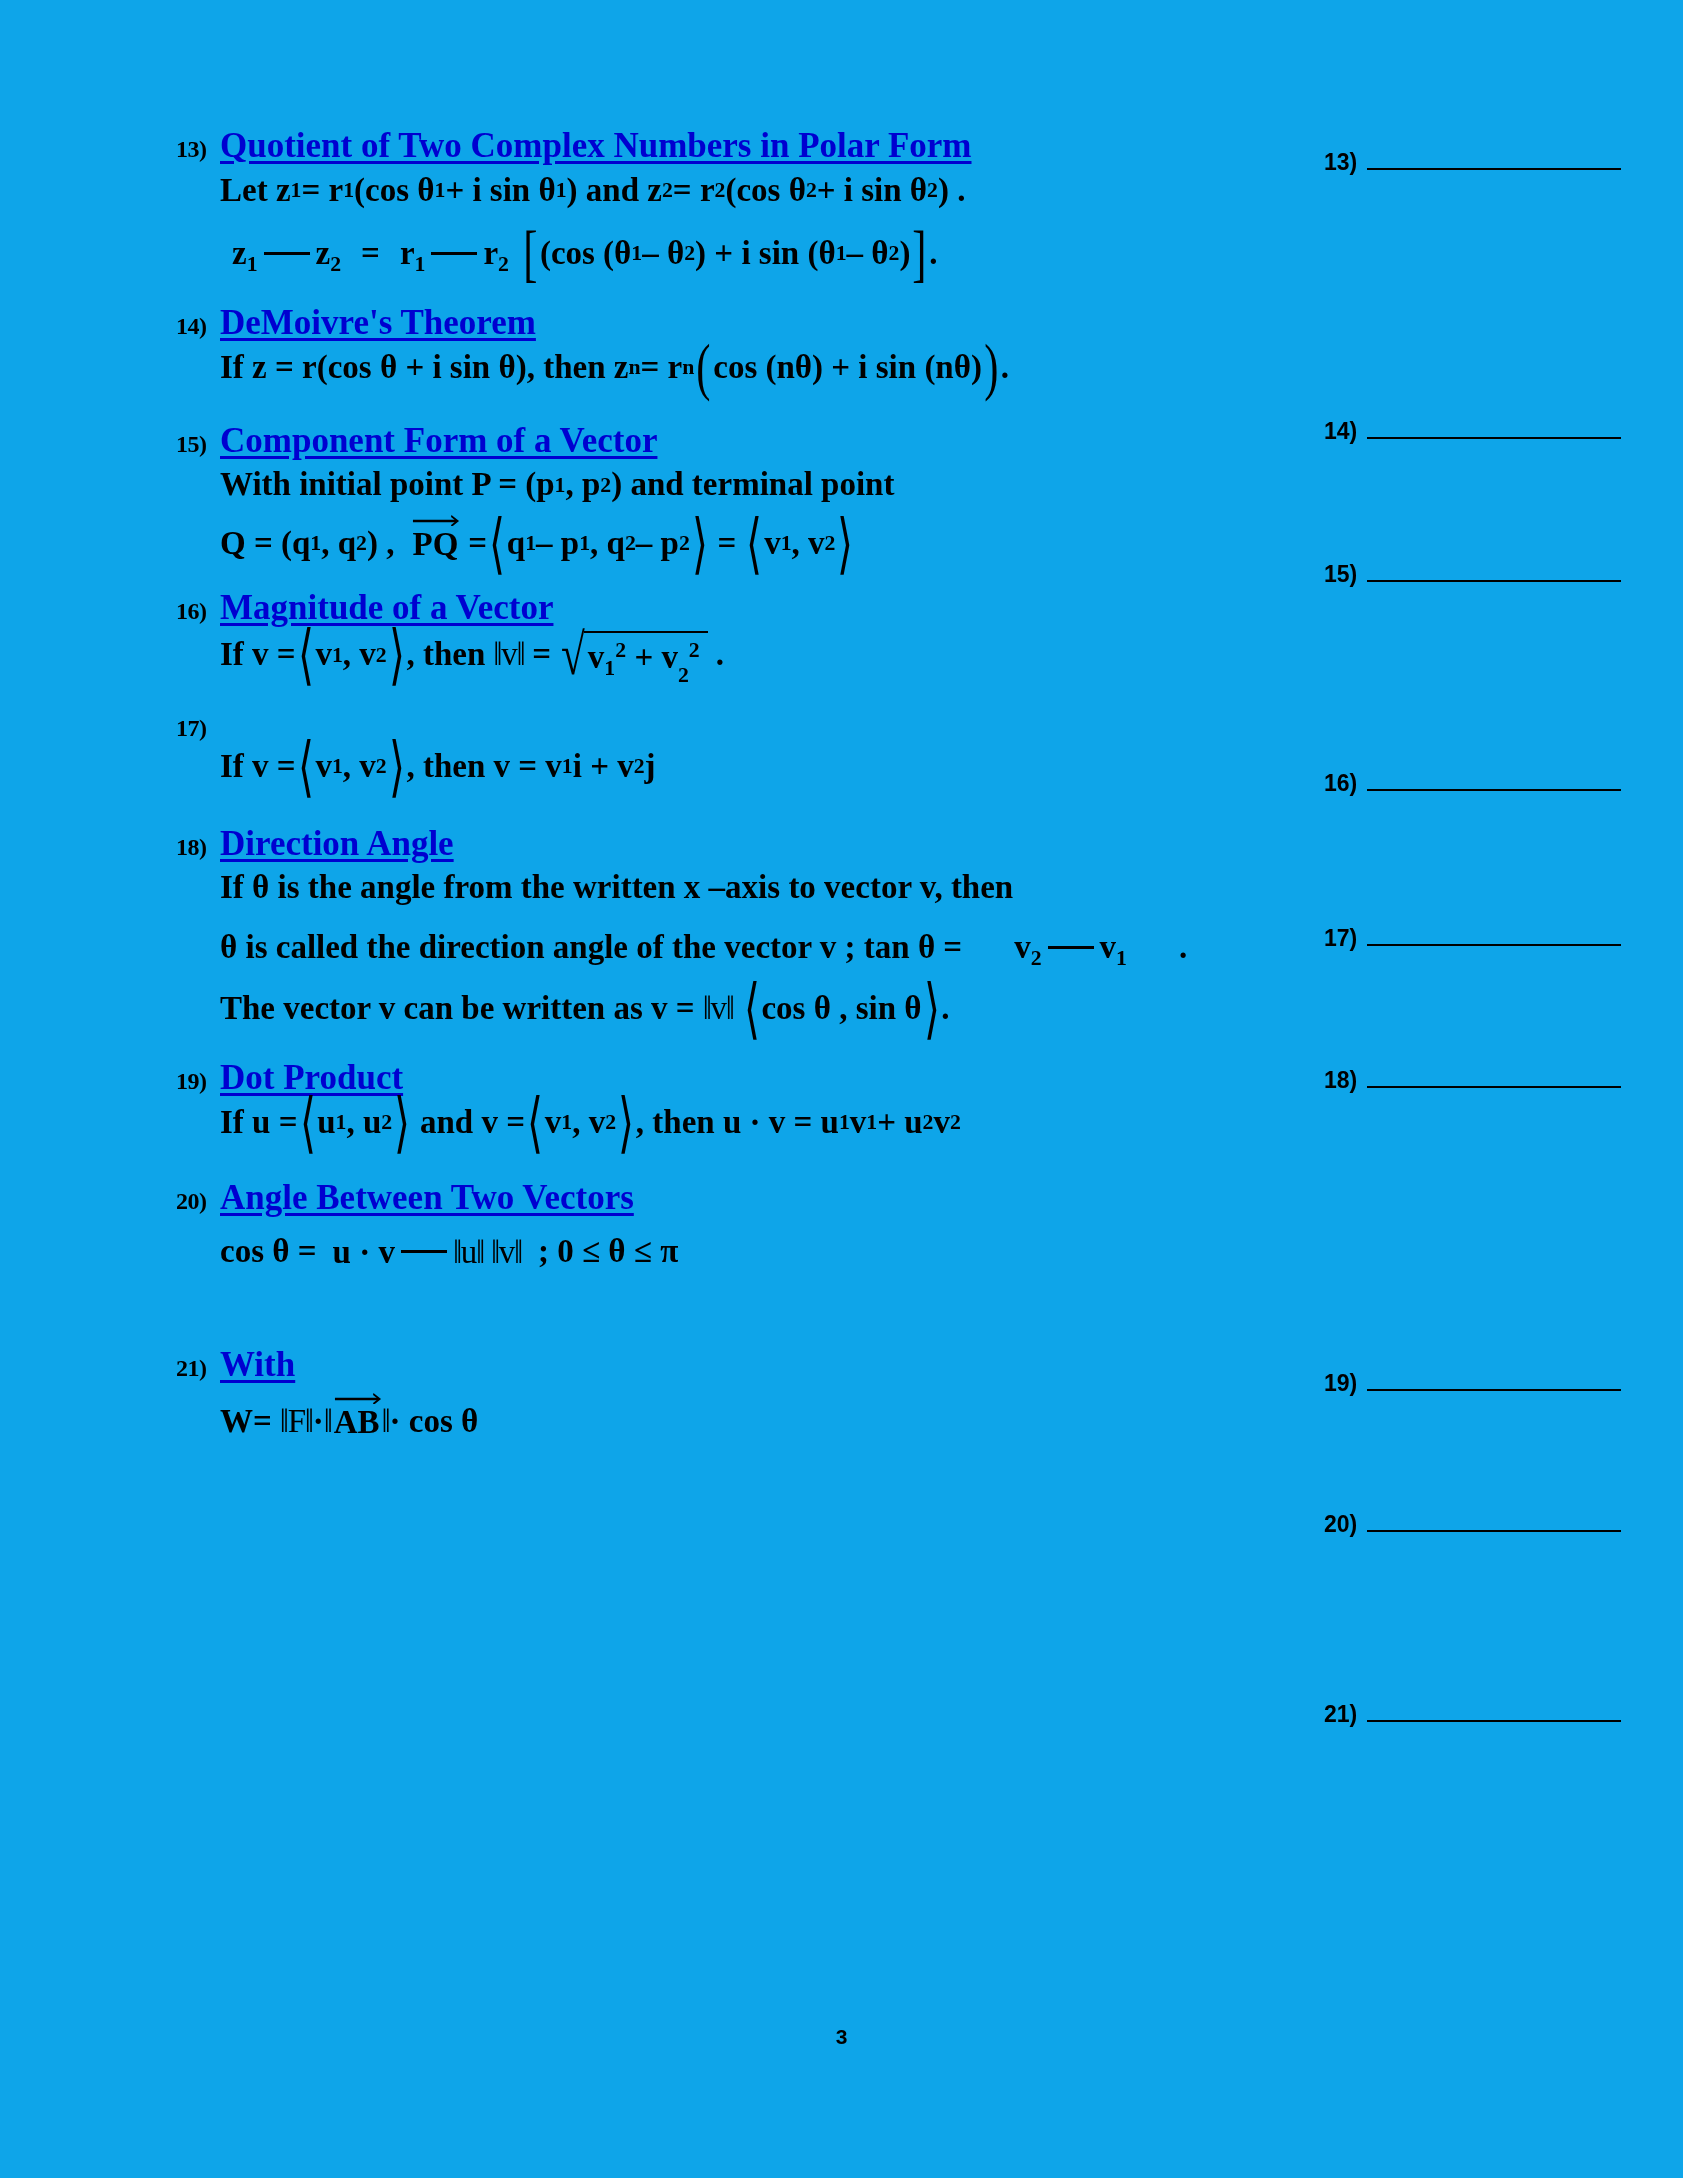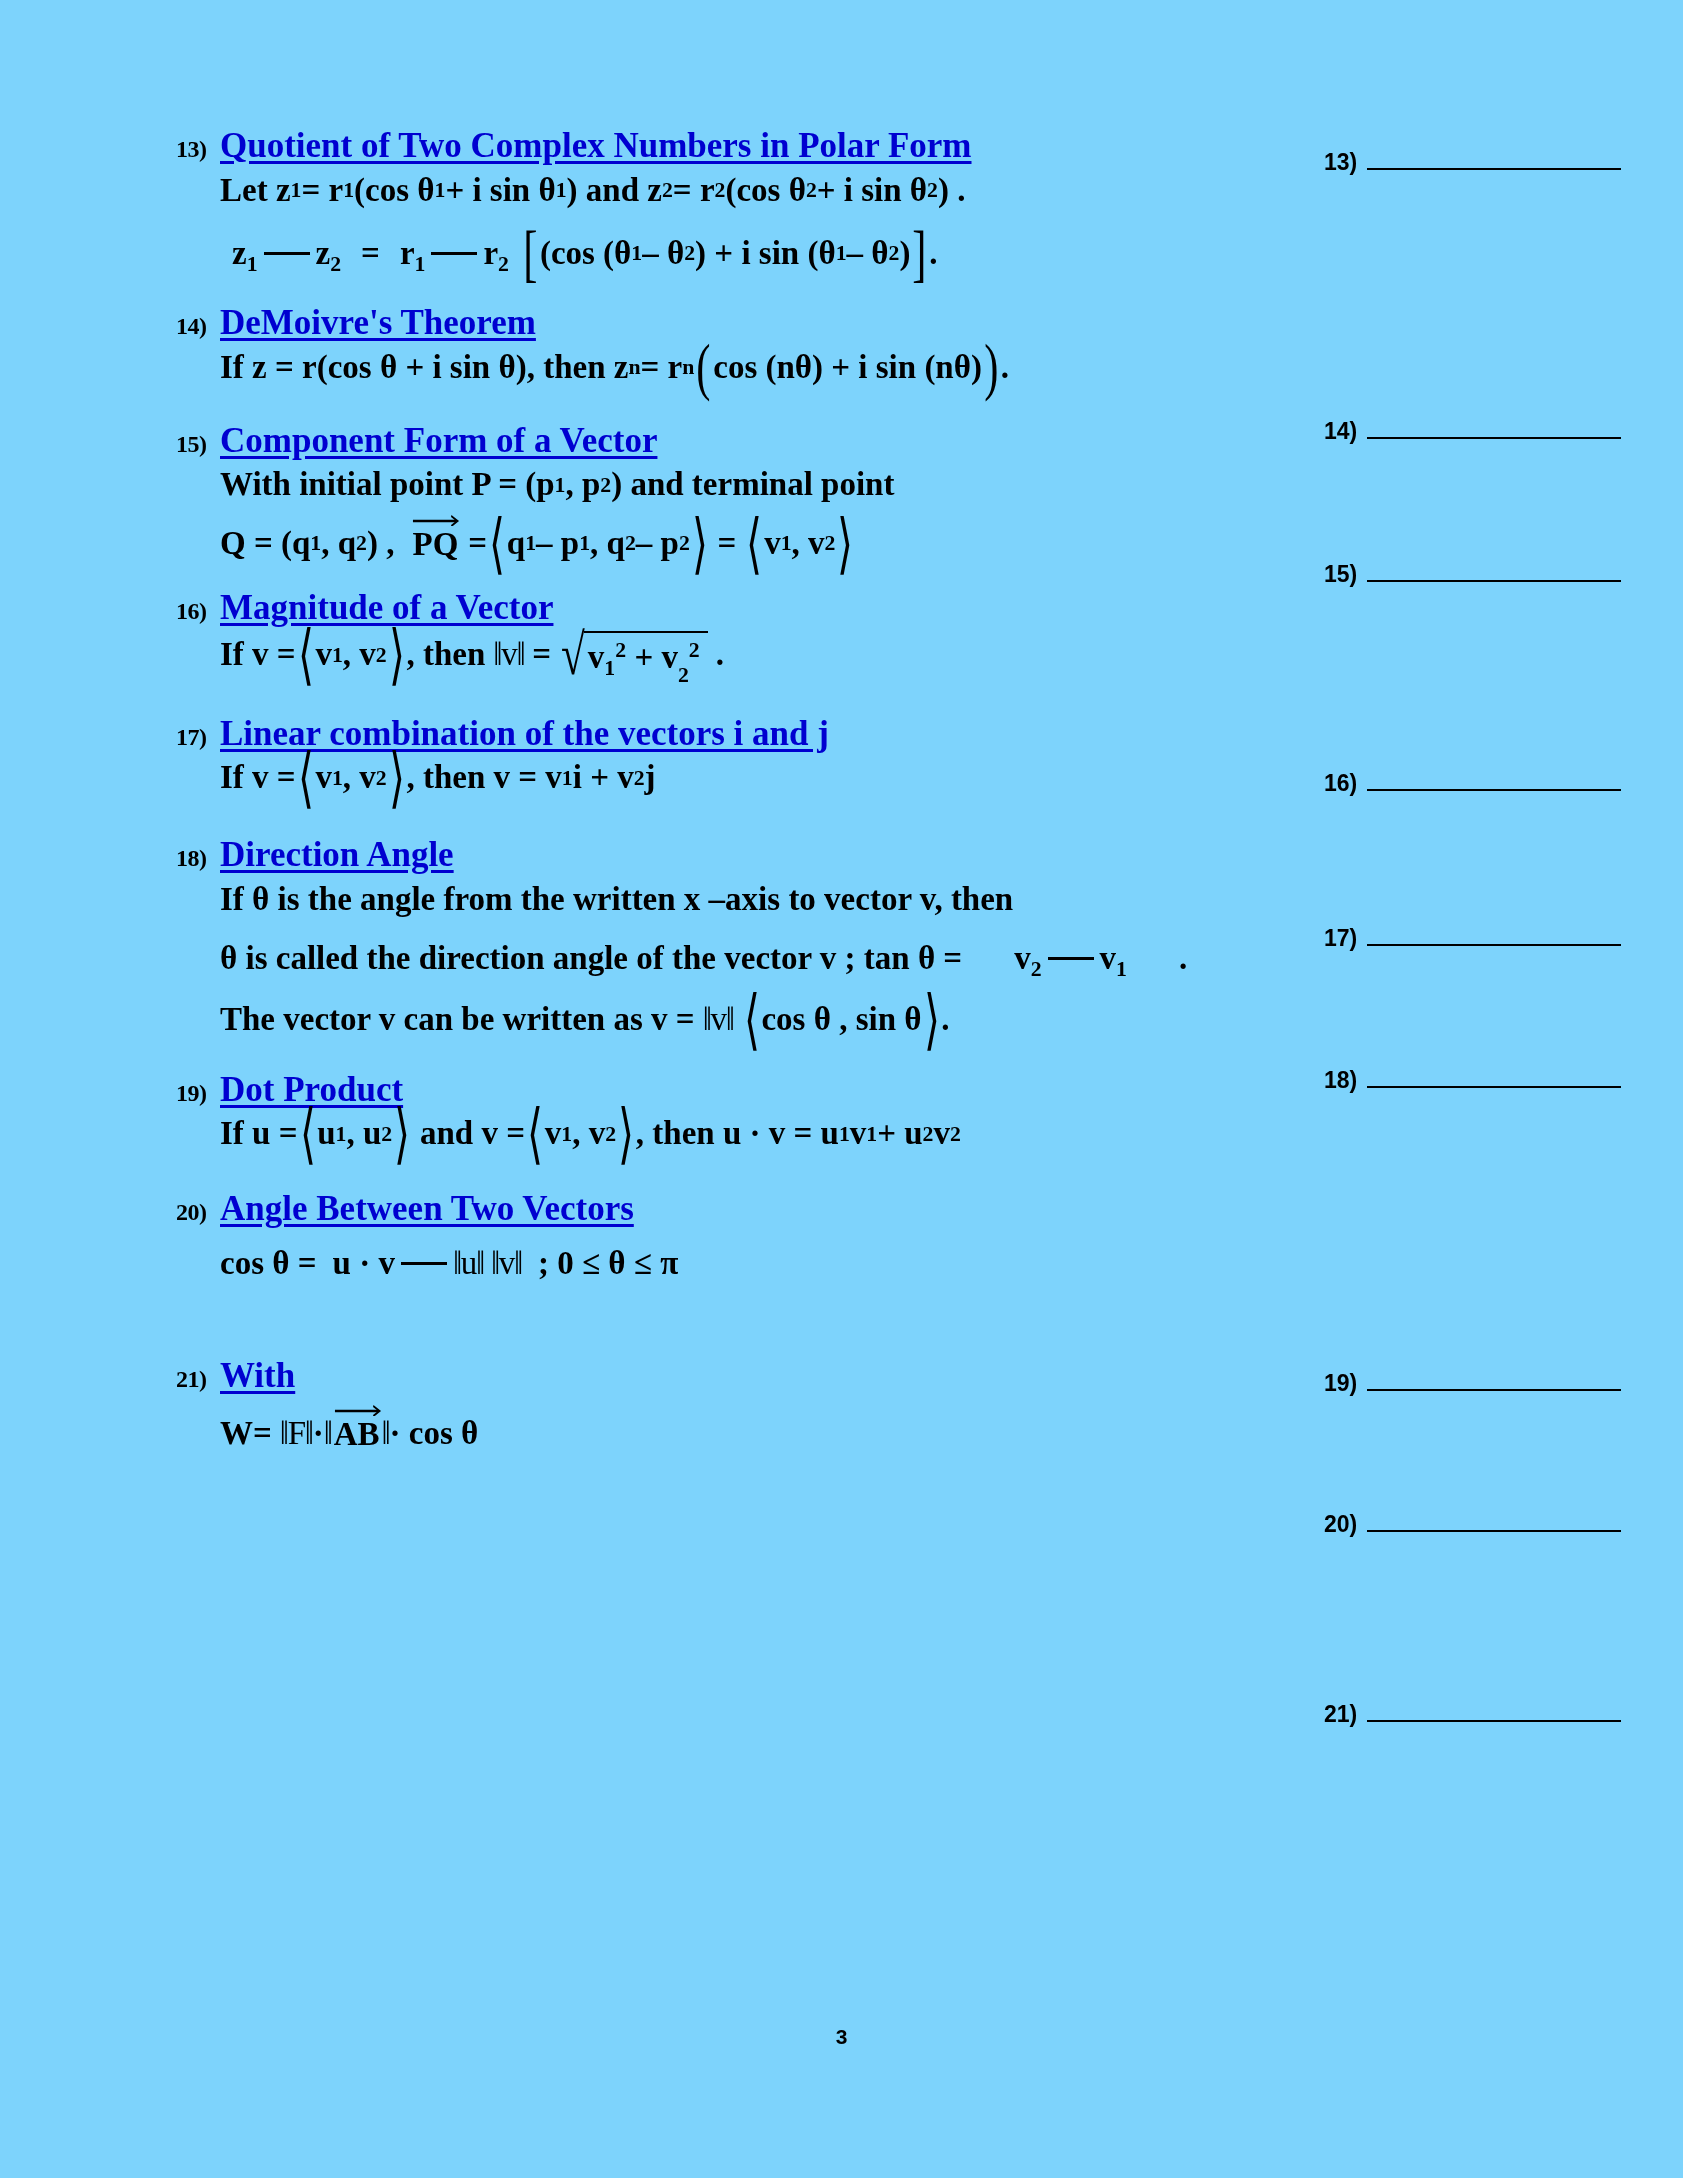--- a/index.html
+++ b/index.html
@@ -4,21 +4,21 @@
 <style>
   html, body {
     margin: 0;
     padding: 0;
     background: #ffffff;
   }
   .page {
     position: relative;
     width: 1683px;
     height: 2178px;
-    background: #7dd3fc;
+    background: #0ea5e9;
     font-family: "Liberation Serif", "DejaVu Serif", serif;
     overflow: hidden;
   }
   .content {
     position: absolute;
     left: 176px;
     top: 127px;
     width: 1386px;
   }
 
@@ -360,21 +360,20 @@
             </span>
             <span class="sp-sm"></span>
             <span>.</span>
           </div>
       </div>
     </div>
 
     <div class="item" style="margin-bottom:38px;">
       <div class="head-row">
         <span class="num">17)</span>
-        <span class="title">Linear combination of the vectors i and j</span>
       </div>
       <div class="body">
         <div class="line tight">
             <span>If v =</span>
             <span class="abrk">⟨</span>
             <span>v</span>
             <sub>1</sub>
             <span> ,  v</span>
             <sub>2</sub>
             <span class="abrk">⟩</span>

